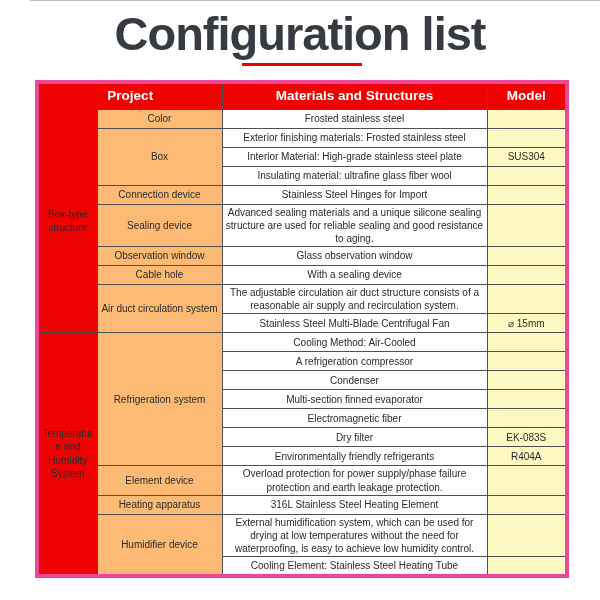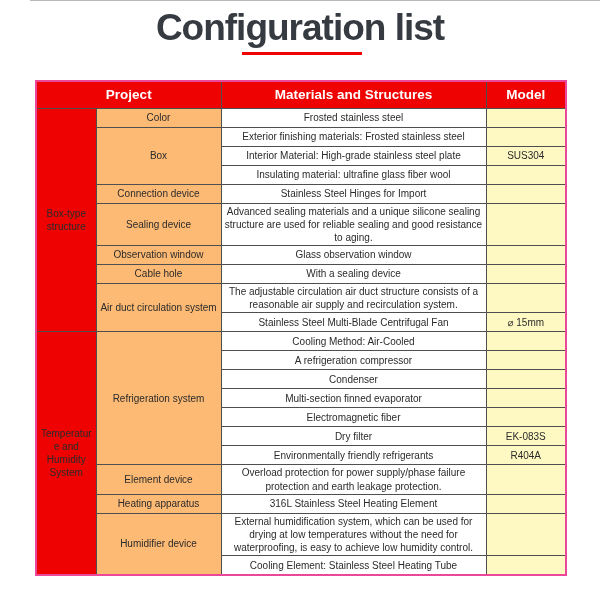--- a/index.html
+++ b/index.html
@@ -11,39 +11,39 @@
     font-family: "Liberation Sans", sans-serif;
     -webkit-font-smoothing: antialiased;
   }
   .top-divider {
     position: absolute; top: 0; left: 30px; right: 0;
     height: 1px; background: #b9b9b9;
   }
   .page-title {
     margin: 8px 0 0 0;
     text-align: center;
-    font-size: 37px;
+    font-size: 47px;
     font-weight: bold;
     letter-spacing: -1px;
     color: var(--title-color, #363b41);
     line-height: 1.1;
   }
   .title-underline {
     width: 120px; height: 3px;
     background: var(--red, #ee0202);
     margin: 3px auto 0 auto;
     transform: translateX(2px);
   }
   table.config-table {
     position: absolute;
     left: 35px; top: 80px;
     width: 530px;
     border-collapse: collapse;
     table-layout: fixed;
-    border: 2px solid #ec4899;
+    border: 4px solid #ec4899;
   }
   .config-table th, .config-table td {
     border: 1px solid #4f4f4f;
     text-align: center;
     vertical-align: middle;
     padding: 1px 3px;
     color: #2b2b2b;
     font-size: 10px;
     line-height: 1.32;
     overflow: hidden;

